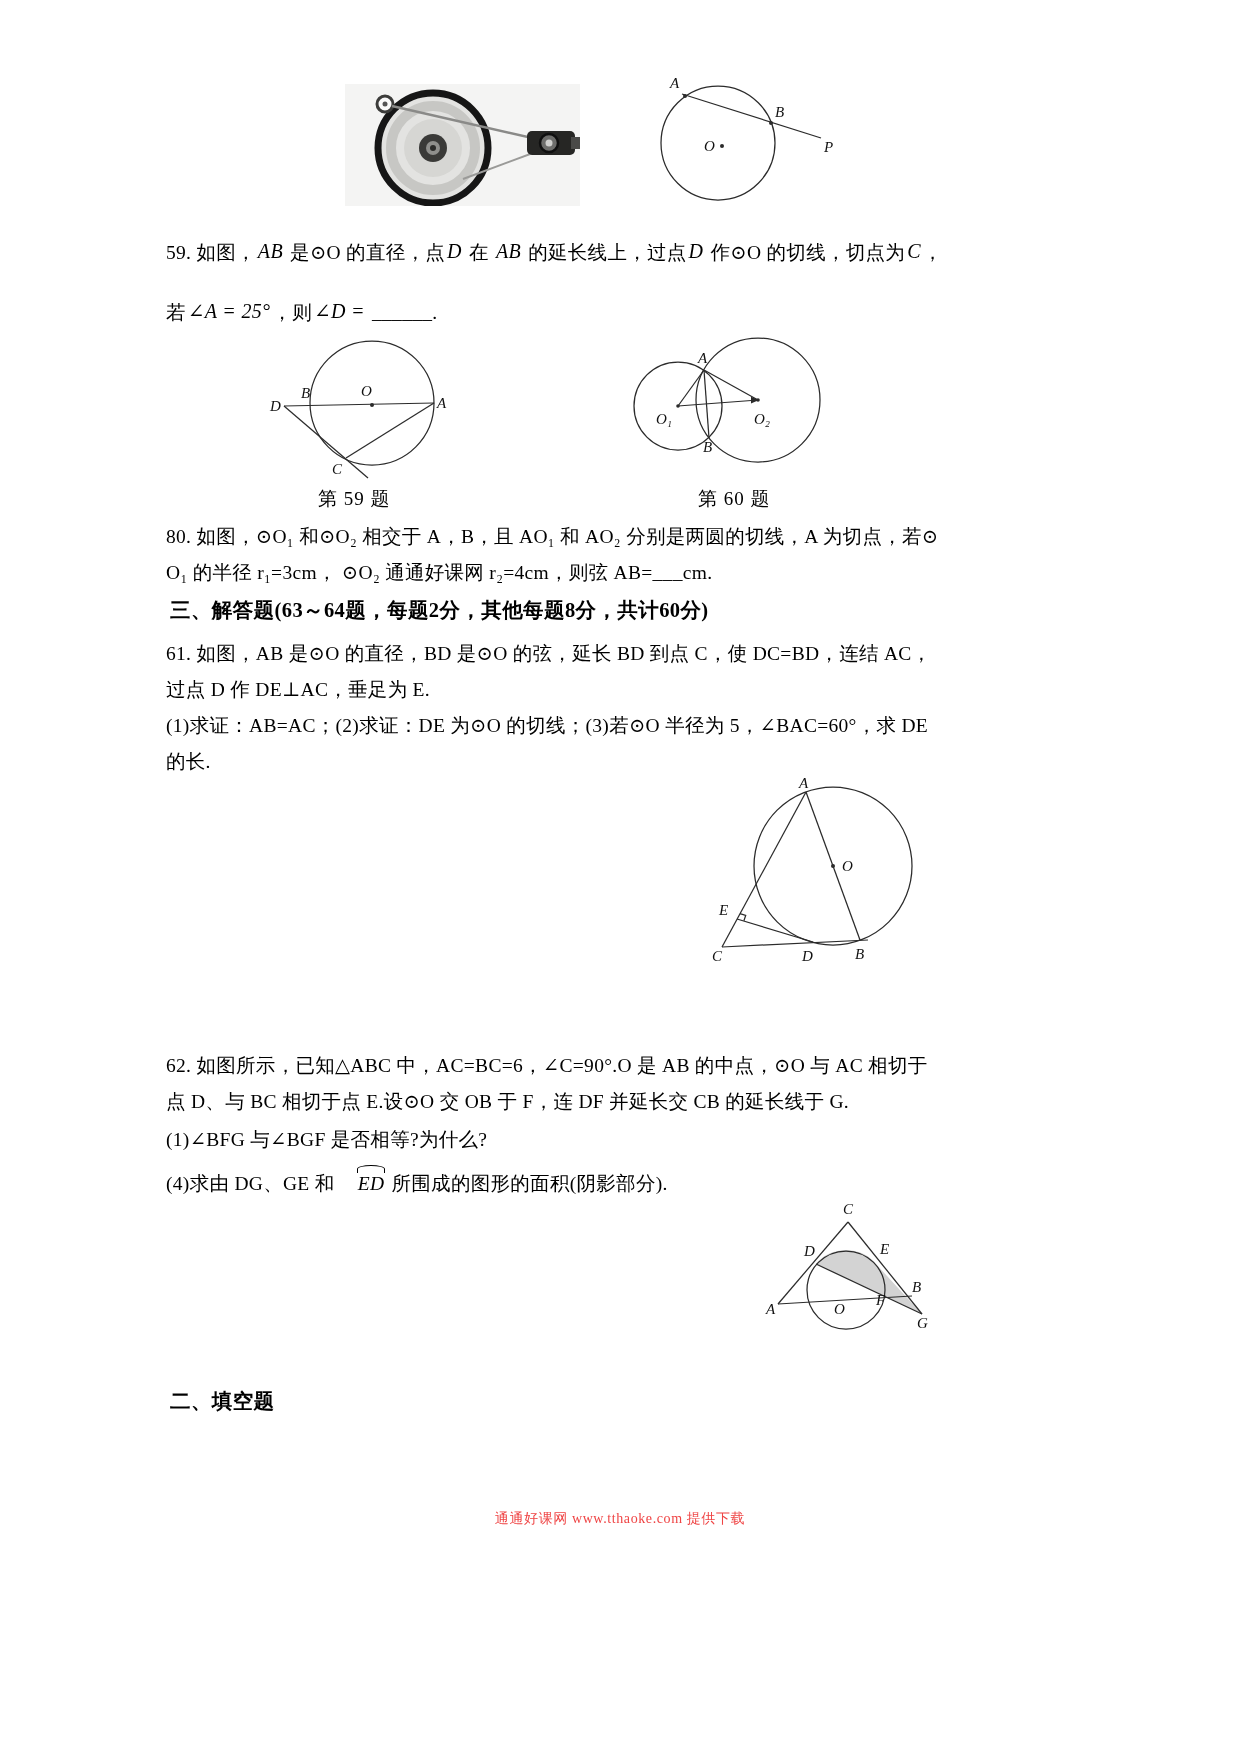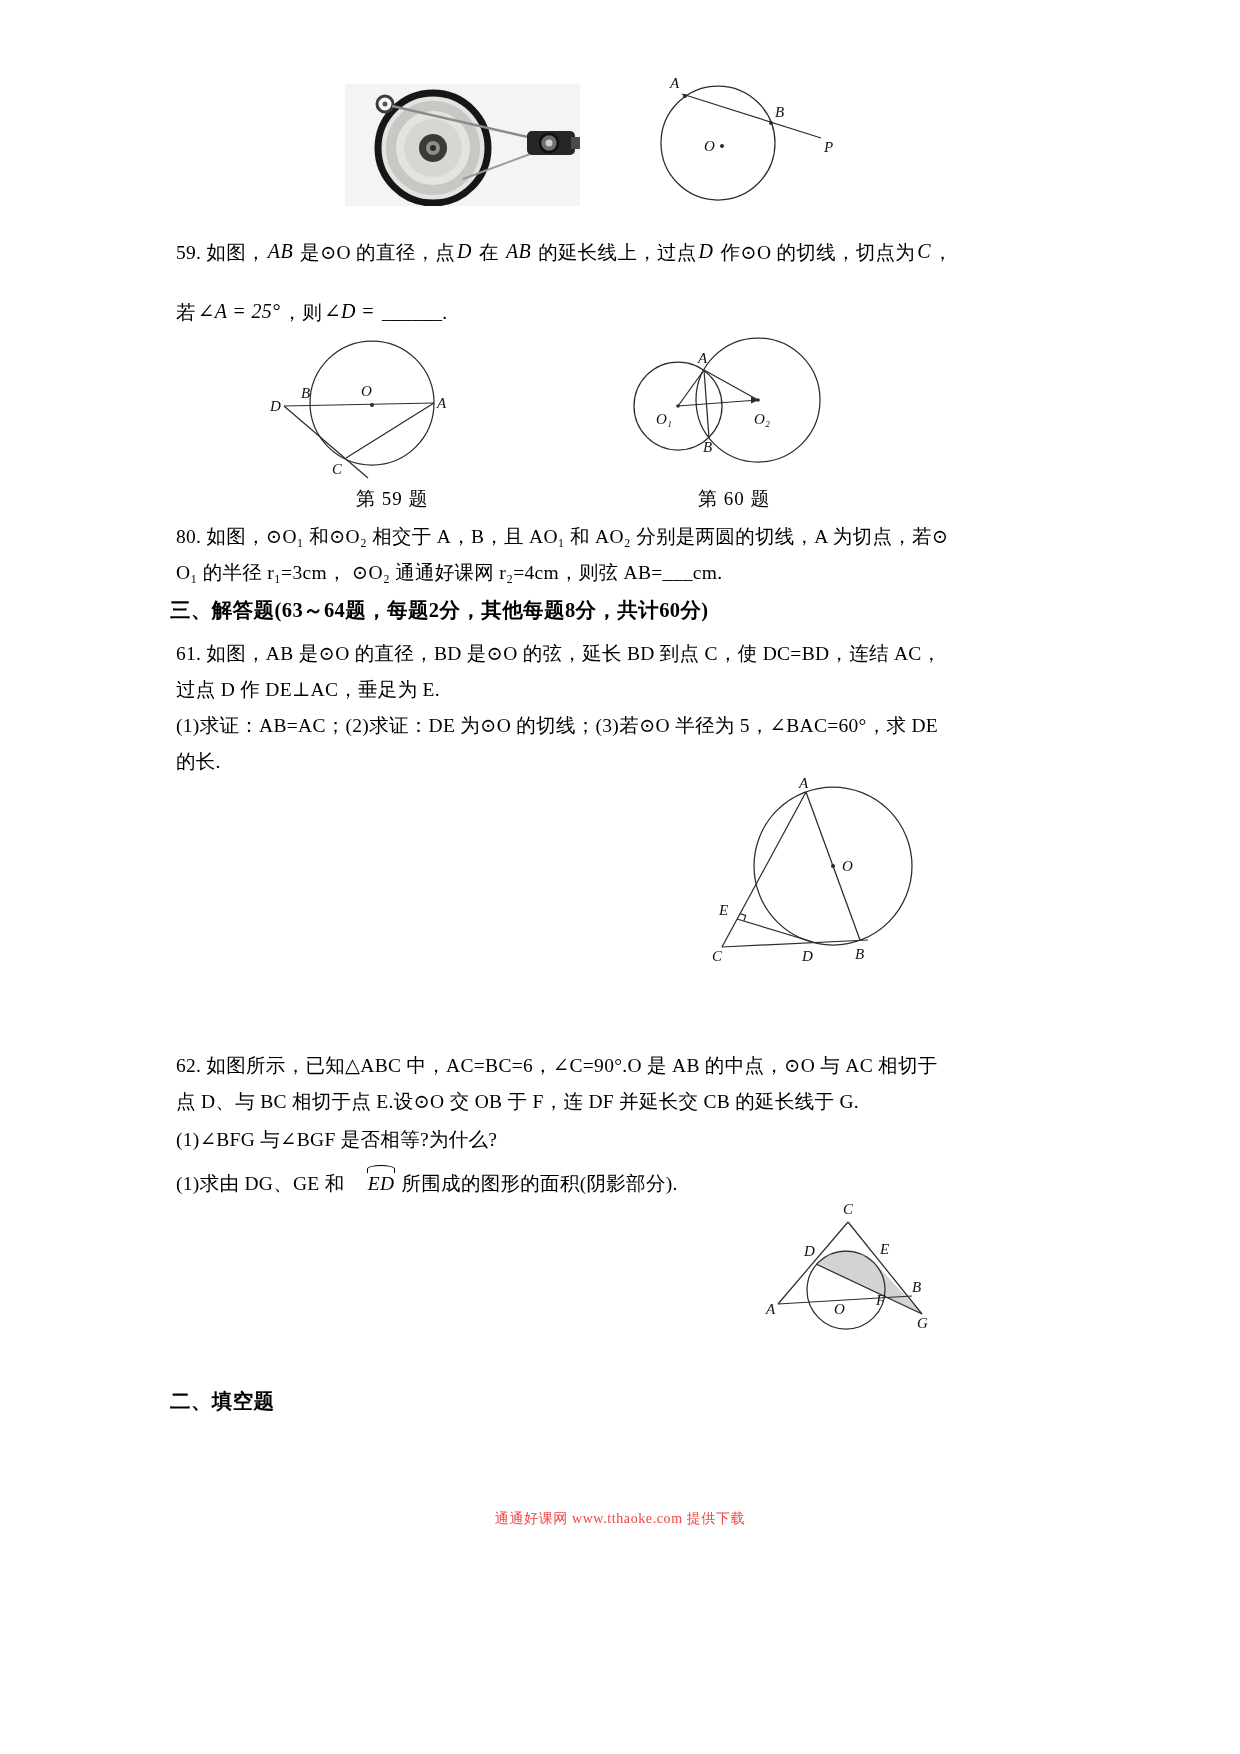--- a/index.html
+++ b/index.html
@@ -2,21 +2,21 @@
 <html><head>
 <meta charset="utf-8">
 <style>
   * { margin:0; padding:0; box-sizing:border-box; }
   html,body { background:#ffffff; }
   .page {
     position:relative; width:1240px; height:1754px; background:#ffffff;
     font-family:"Liberation Serif","DejaVu Serif",serif; color:#000; overflow:hidden;
   }
   .line {
-    position:absolute; left:176px; font-size:19.5px; line-height:26px;
+    position:absolute; left:166px; font-size:19.5px; line-height:26px;
     white-space:nowrap; letter-spacing:0.3px;
   }
   .cn { font-style:normal; }
   .math {
     font-style:italic; font-family:"Liberation Serif","DejaVu Serif",serif;
     font-size:20px; vertical-align:1px; padding:0 2px;
   }
   .arcspan {
     position:relative; display:inline-block; font-style:italic;
     font-family:"Liberation Serif","DejaVu Serif",serif; padding:0 2px; margin-top:6px;margin-left:16px;
@@ -103,21 +103,21 @@
     <line class="geo" x1="76" y1="40" x2="130" y2="70"></line>
     <line class="geo" x1="76" y1="40" x2="81" y2="108"></line>
     <circle class="dot" cx="50" cy="76" r="1.8"></circle>
     <circle class="dot" cx="130" cy="70" r="1.8"></circle>
     <text x="70" y="33">A</text>
     <text x="75" y="122">B</text>
     <text x="28" y="94">O₁</text>
     <text x="126" y="94">O₂</text>
   </svg>
 
-  <div class="caption" style="left:318px; top:486px;margin-left:38px;">第 59 题</div>
+  <div class="caption" style="left:318px; top:486px;">第 59 题</div>
   <div class="caption" style="left:698px; top:486px;">第 60 题</div>
 
   <div class="line" style="top:524px">80. 如图，⊙O₁ 和⊙O₂ 相交于 A，B，且 AO₁ 和 AO₂ 分别是两圆的切线，A 为切点，若⊙</div>
   <div class="line" style="top:560px">O₁ 的半径 r₁=3cm， ⊙O₂ 通通好课网 r₂=4cm，则弦 AB=___cm.</div>
 
   <div class="heading" style="top:596px">三、解答题(63～64题，每题2分，其他每题8分，共计60分)</div>
 
   <div class="line" style="top:641px">61. 如图，AB 是⊙O 的直径，BD 是⊙O 的弦，延长 BD 到点 C，使 DC=BD，连结 AC，</div>
   <div class="line" style="top:677px">过点 D 作 DE⊥AC，垂足为 E.</div>
   <div class="line" style="top:713px">(1)求证：AB=AC；(2)求证：DE 为⊙O 的切线；(3)若⊙O 半径为 5，∠BAC=60°，求 DE</div>
@@ -135,21 +135,21 @@
     <text x="140" y="96">O</text>
     <text x="17" y="140">E</text>
     <text x="10" y="186">C</text>
     <text x="100" y="186">D</text>
     <text x="153" y="184">B</text>
   </svg>
 
   <div class="line" style="top:1053px">62. 如图所示，已知△ABC 中，AC=BC=6，∠C=90°.O 是 AB 的中点，⊙O 与 AC 相切于</div>
   <div class="line" style="top:1089px">点 D、与 BC 相切于点 E.设⊙O 交 OB 于 F，连 DF 并延长交 CB 的延长线于 G.</div>
   <div class="line" style="top:1127px">(1)∠BFG 与∠BGF 是否相等?为什么?</div>
-  <div class="line" style="top:1165px"><span class="cn">(1)求由 DG、GE 和 </span><span class="arcspan">ED</span><span class="cn"> 所围成的图形的面积(阴影部分).</span></div>
+  <div class="line" style="top:1165px"><span class="cn">(4)求由 DG、GE 和 </span><span class="arcspan">ED</span><span class="cn"> 所围成的图形的面积(阴影部分).</span></div>
 
   <svg class="figure" style="left:760px; top:1200px;" width="180" height="140" viewBox="0 0 180 140">
     <path d="M56 64 L162 114 L116 64 A39 39 0 0 0 56 64 Z" fill="#c4c4c4" fill-opacity="0.75" stroke="none"></path>
     <circle class="geo" cx="86" cy="90" r="39"></circle>
     <line class="geo" x1="18" y1="104" x2="88" y2="22"></line>
     <line class="geo" x1="88" y1="22" x2="162" y2="114"></line>
     <line class="geo" x1="18" y1="104" x2="152" y2="96"></line>
     <line class="geo" x1="56" y1="64" x2="162" y2="114"></line>
     <text x="83" y="14">C</text>
     <text x="44" y="56">D</text>

